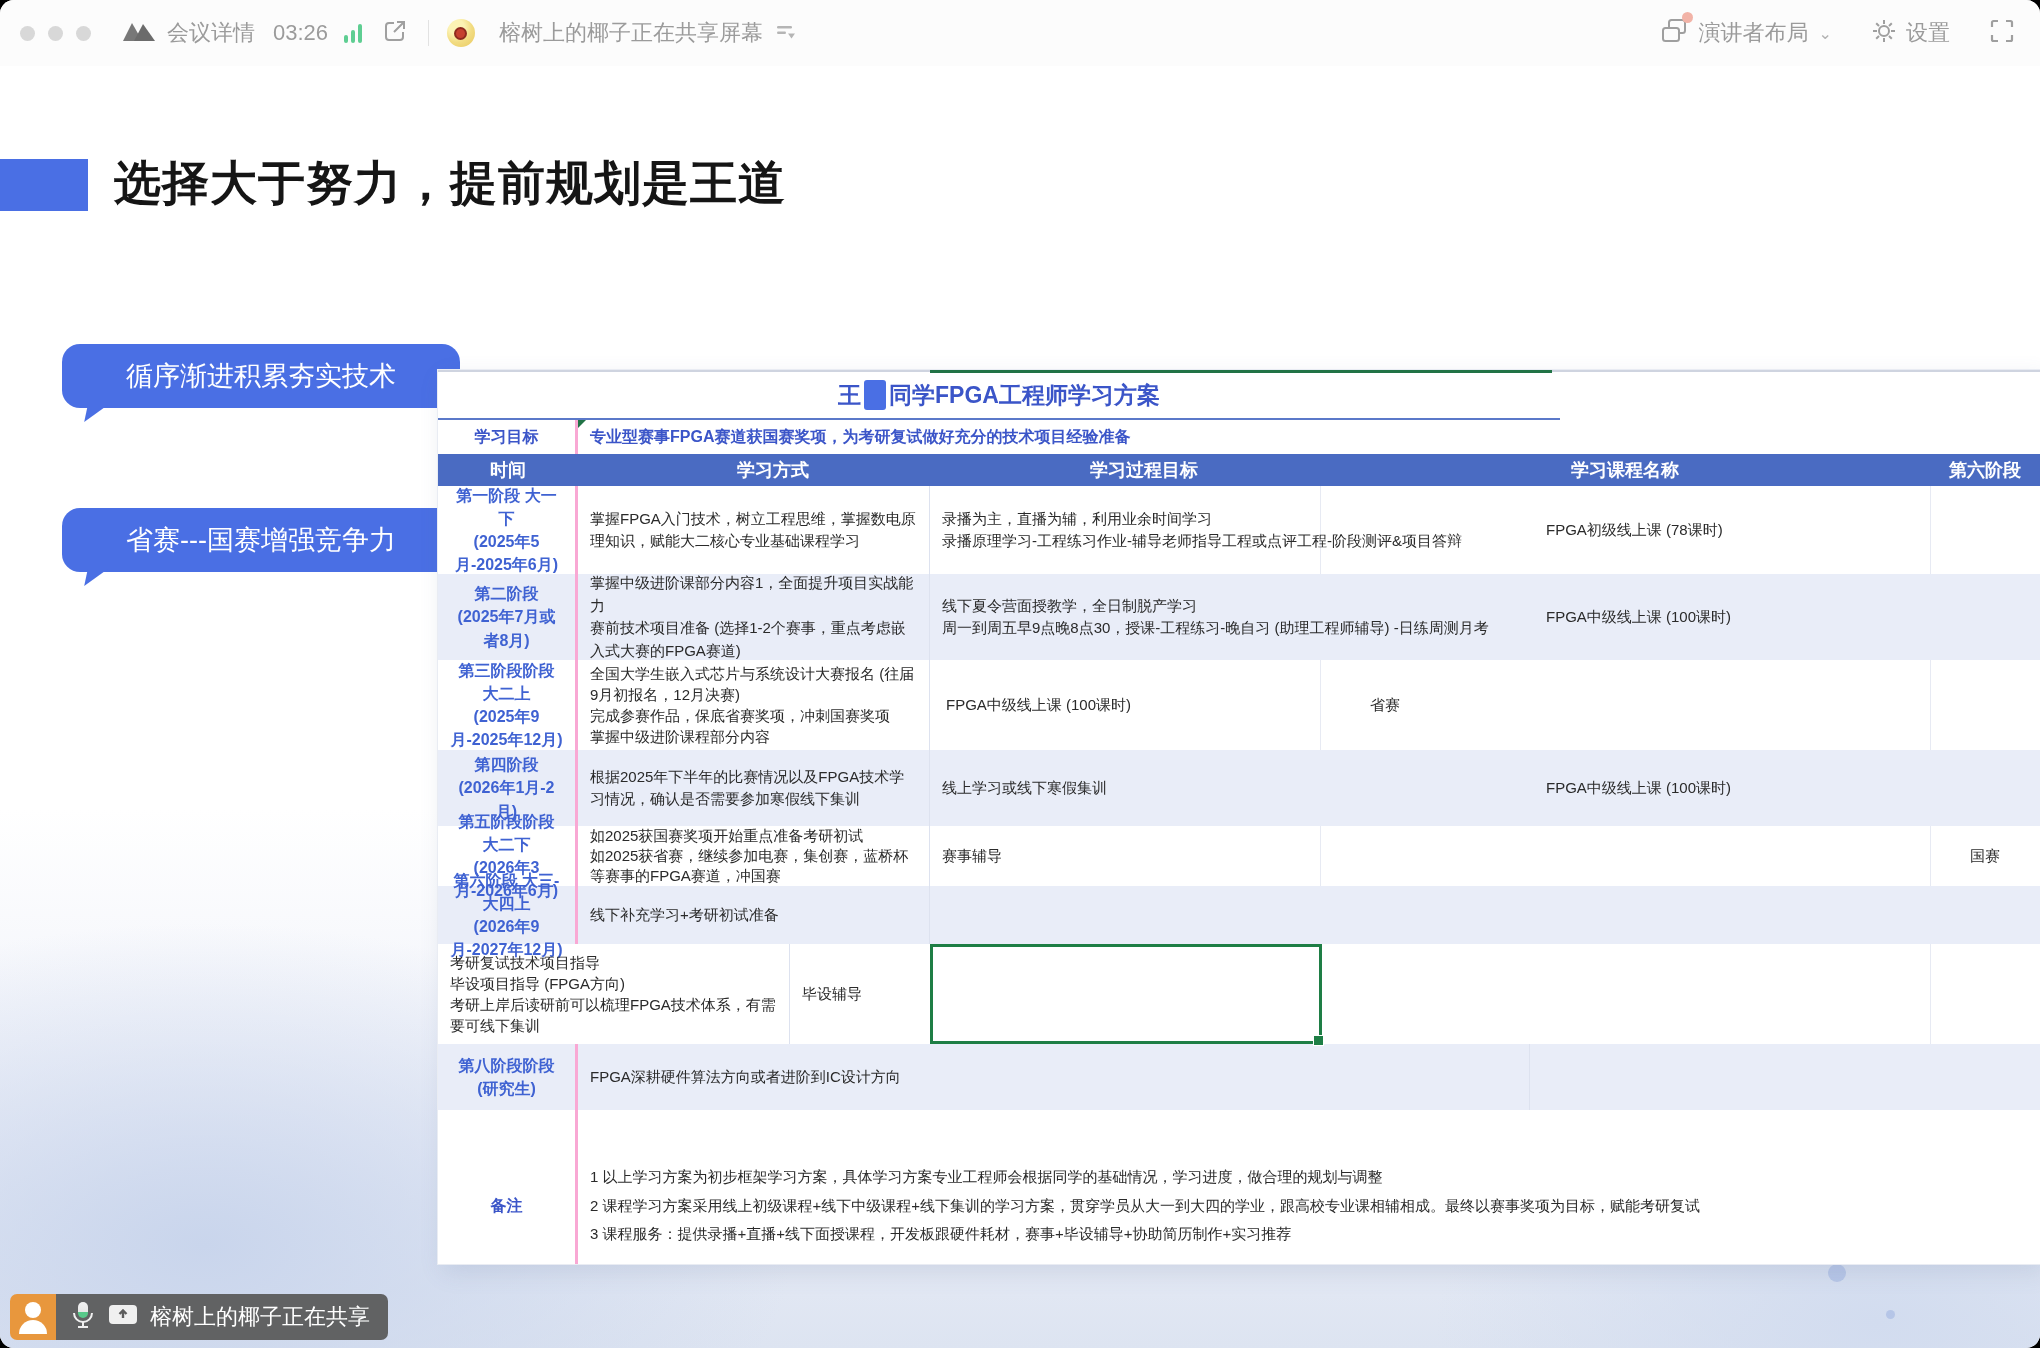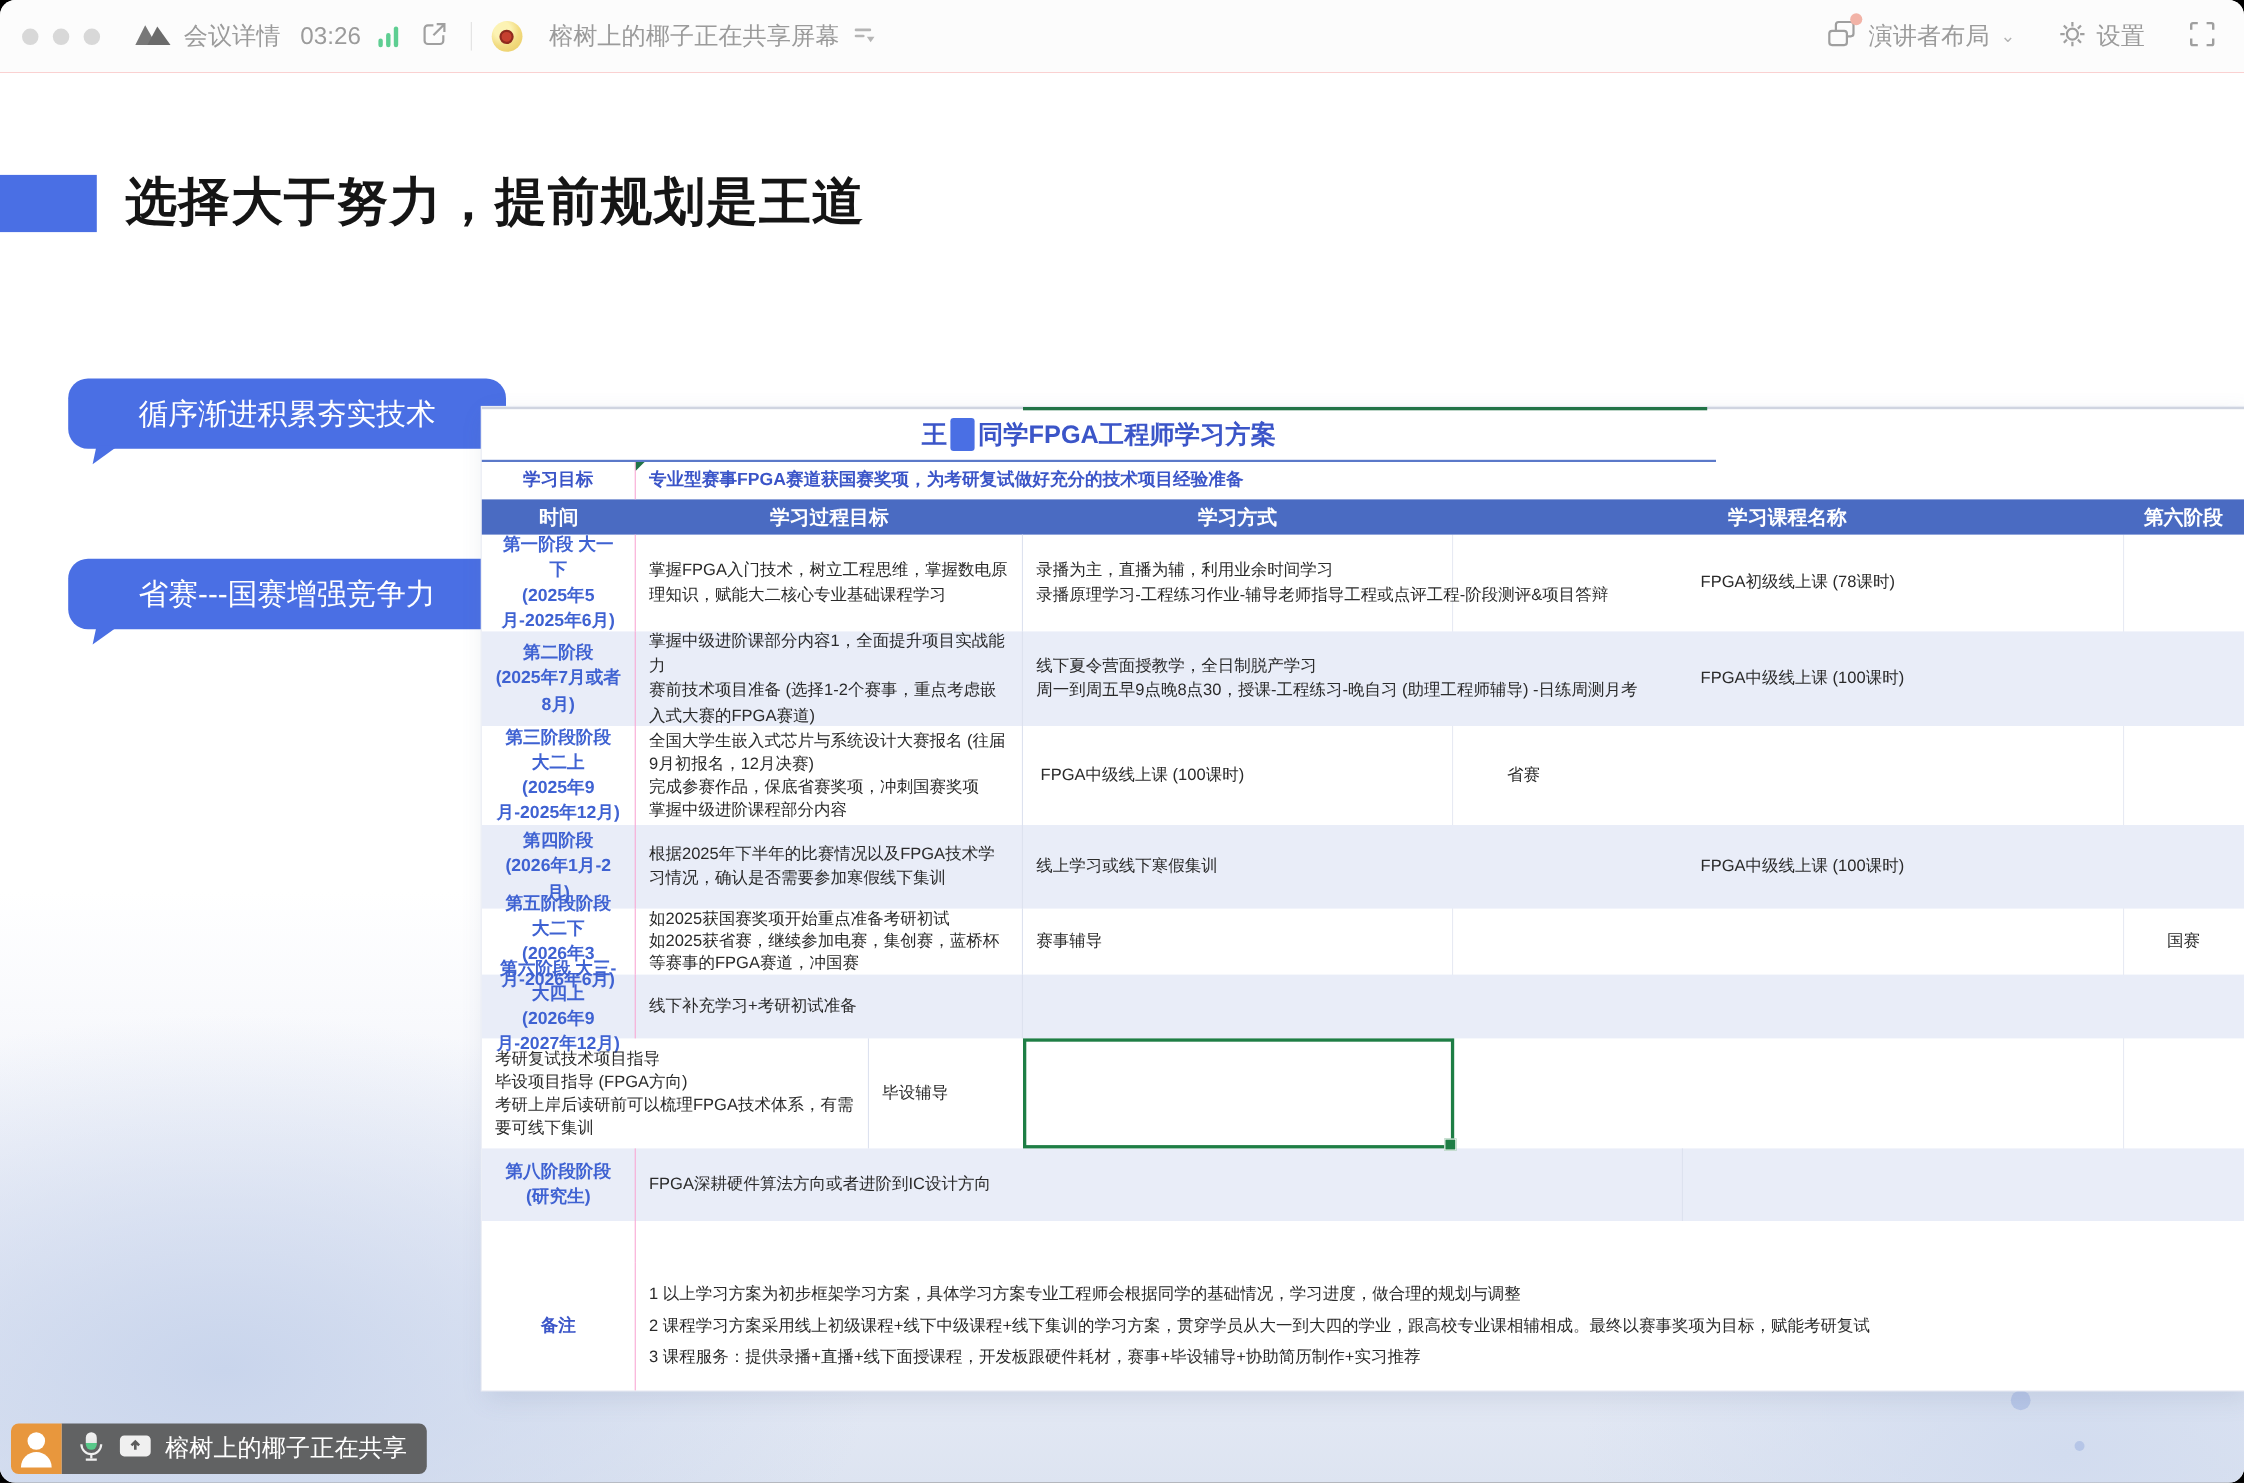--- a/index.html
+++ b/index.html
@@ -41,21 +41,21 @@
   .bubble.b2{top:442px;}
   .step-mark{position:absolute;left:182px;top:630px;font-size:31px;font-weight:bold;letter-spacing:4px;color:rgba(255,255,255,.82);}
 
   
   .sheet{position:absolute;left:438px;top:304px;width:1602px;height:892px;background:#fff;border-top:2px solid #cfd4e0;box-shadow:0 0 0 1px #e9ecf3,5px 8px 22px rgba(95,110,150,.16);font-size:15px;color:#2a2a2a;}
   .greenline{position:absolute;left:492px;top:-2px;width:622px;height:3px;background:#217346;z-index:6;}
   .vline{position:absolute;top:114px;height:624px;width:1px;background:#e7eaf3;z-index:0;}
   .trow{display:flex;position:relative;}
   .alt{background:#e9edf8;}
   .c{box-sizing:border-box;display:flex;align-items:center;padding:4px 12px;line-height:1.5;position:relative;z-index:1;}
-  .c0{width:140px;justify-content:center;text-align:center;color:#3f62d2;font-weight:bold;font-size:16px;line-height:1.45;white-space:pre-line;border-right:1px solid #f9a8d4;}
+  .c0{width:140px;justify-content:center;text-align:center;color:#3f62d2;font-weight:bold;font-size:16px;line-height:1.45;white-space:pre-line;border-right:3px solid #f9a8d4;}
   .c1{width:352px;white-space:pre-line;border-right:1px solid #dde2ef;}
   .c2{width:600px;white-space:pre-line;}
   .c3{width:400px;padding-left:16px;}
   .c4{width:110px;justify-content:center;}
   .title-row{height:48px;}
   .title-cell{box-sizing:border-box;width:1122px;height:100%;display:flex;align-items:center;justify-content:center;border-bottom:2px solid #5b79c9;color:#3b55c8;font-size:23px;font-weight:bold;}
   .redact{display:inline-block;width:22px;height:30px;background:#4a6fe4;border-radius:3px;margin:0 3px;}
   .goal-row{height:34px;}
   .goal-row .gc{color:#3b55c8;font-weight:bold;font-size:16px;}
   .goal-content{position:relative;}
@@ -178,22 +178,22 @@
         </div>
       </div>
 
       <div class="trow goal-row">
         <div class="c c0 gc">学习目标</div>
         <div class="c gc goal-content" style="width:1462px;font-size:16px;">专业型赛事FPGA赛道获国赛奖项，为考研复试做好充分的技术项目经验准备</div>
       </div>
 
       <div class="trow thead">
         <span style="width:140px">时间</span>
+        <span style="width:390px">学习方式</span>
         <span style="width:352px">学习过程目标</span>
-        <span style="width:390px">学习方式</span>
         <span style="width:610px">学习课程名称</span>
         <span style="width:110px">第六阶段</span>
       </div>
 
       <div class="trow" style="height:88px">
         <div class="c c0">第一阶段 大一下
 (2025年5月-2025年6月)</div>
         <div class="c c1">掌握FPGA入门技术，树立工程思维，掌握数电原理知识，赋能大二核心专业基础课程学习</div>
         <div class="c c2">录播为主，直播为辅，利用业余时间学习
 录播原理学习-工程练习作业-辅导老师指导工程或点评工程-阶段测评&amp;项目答辩</div>

